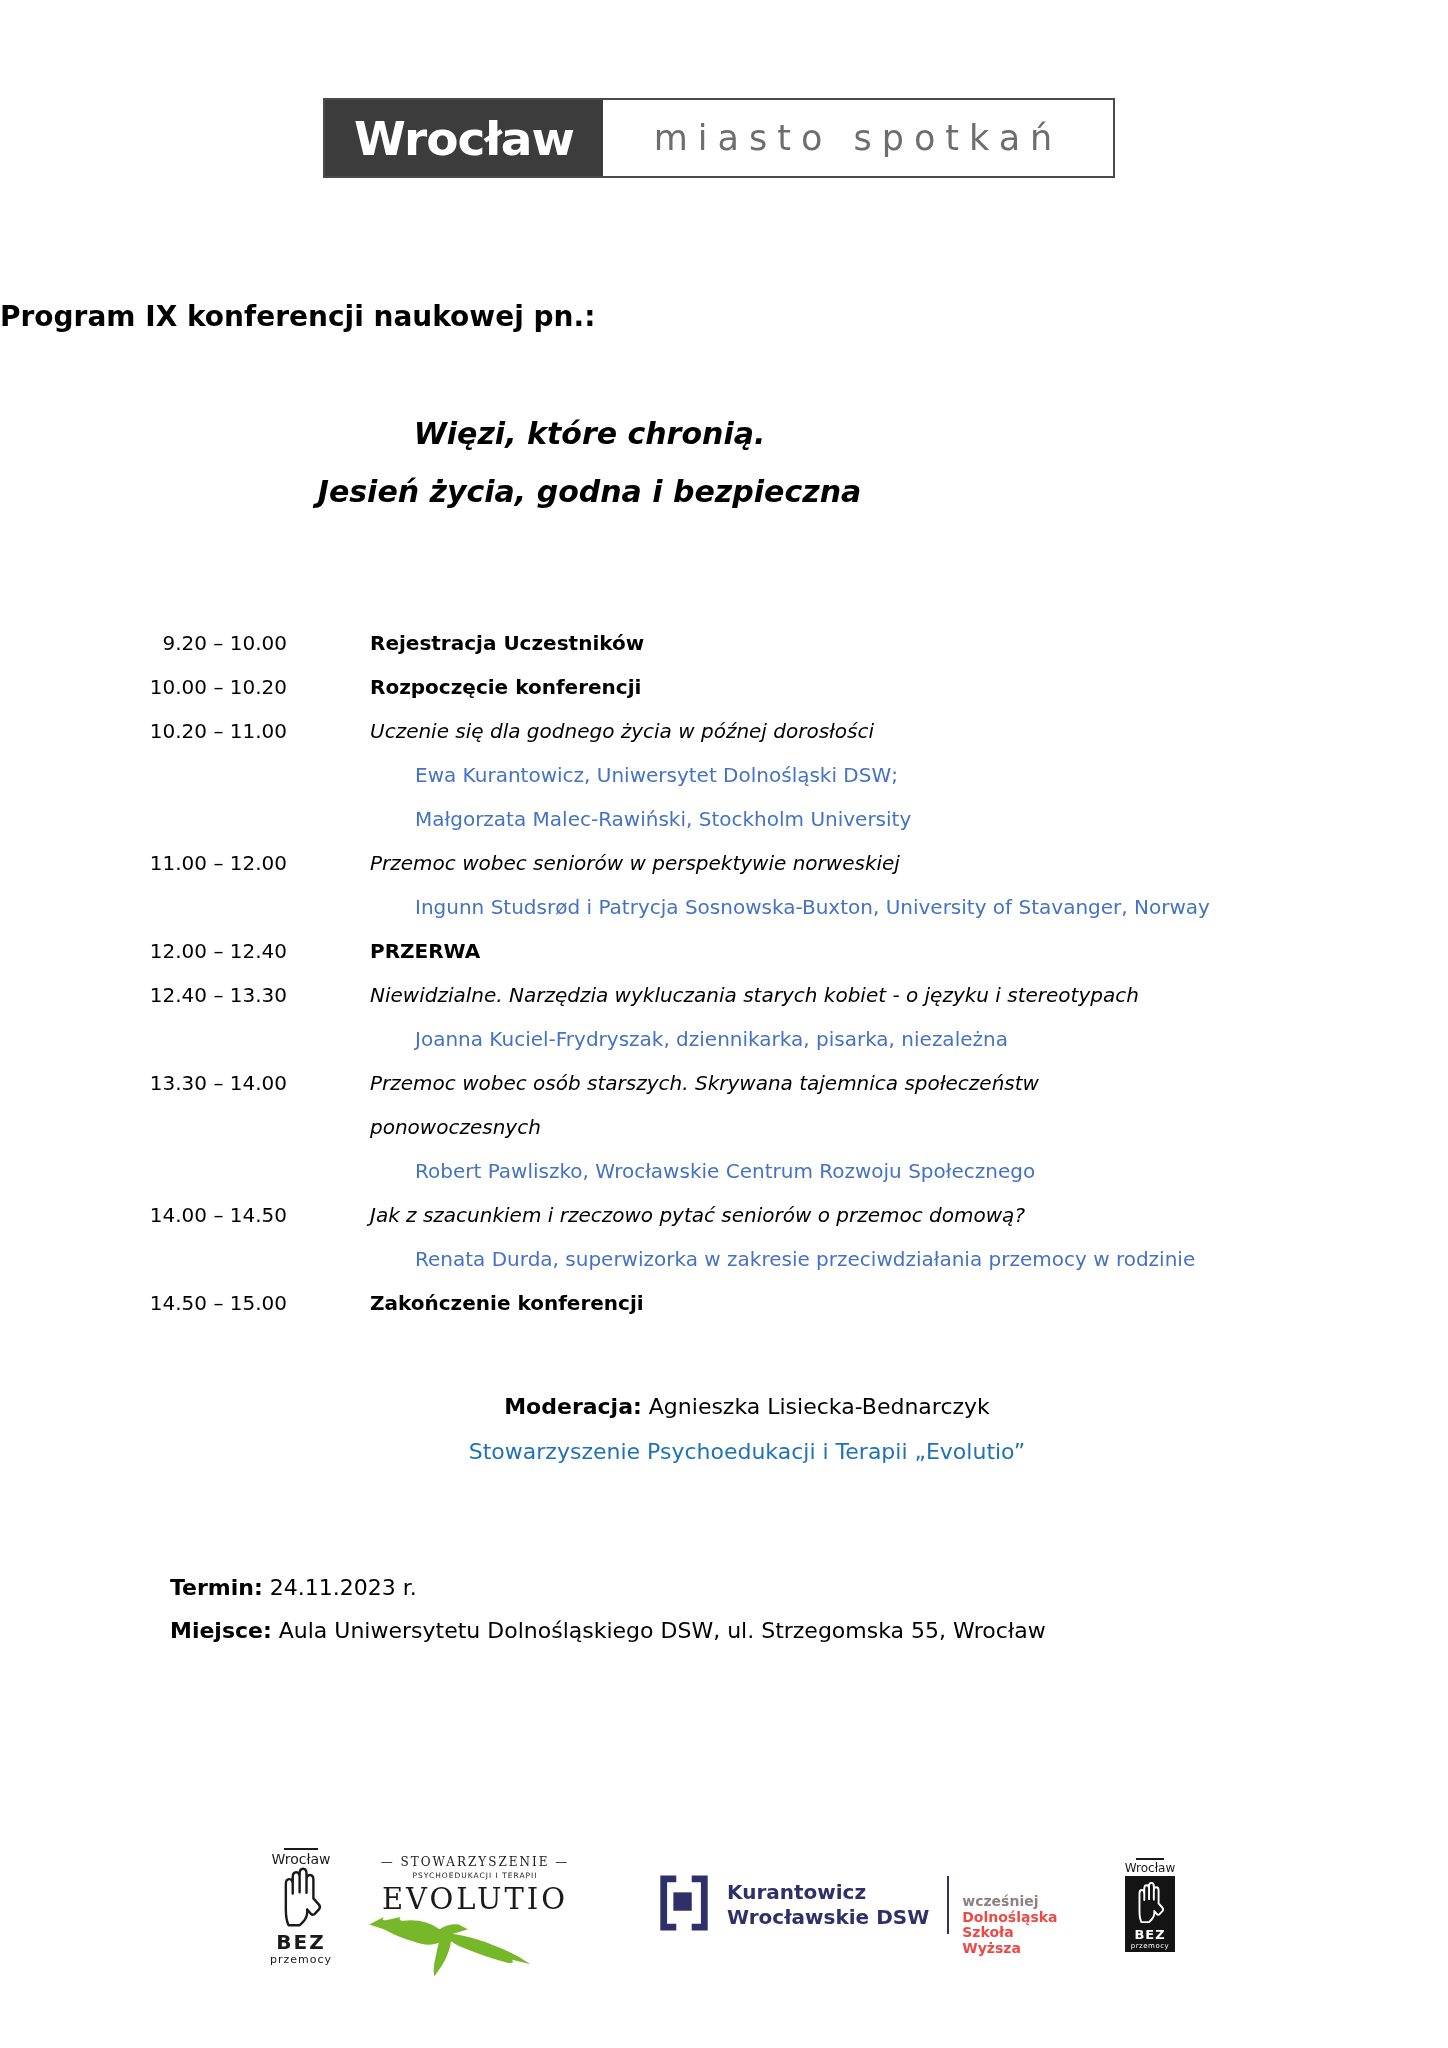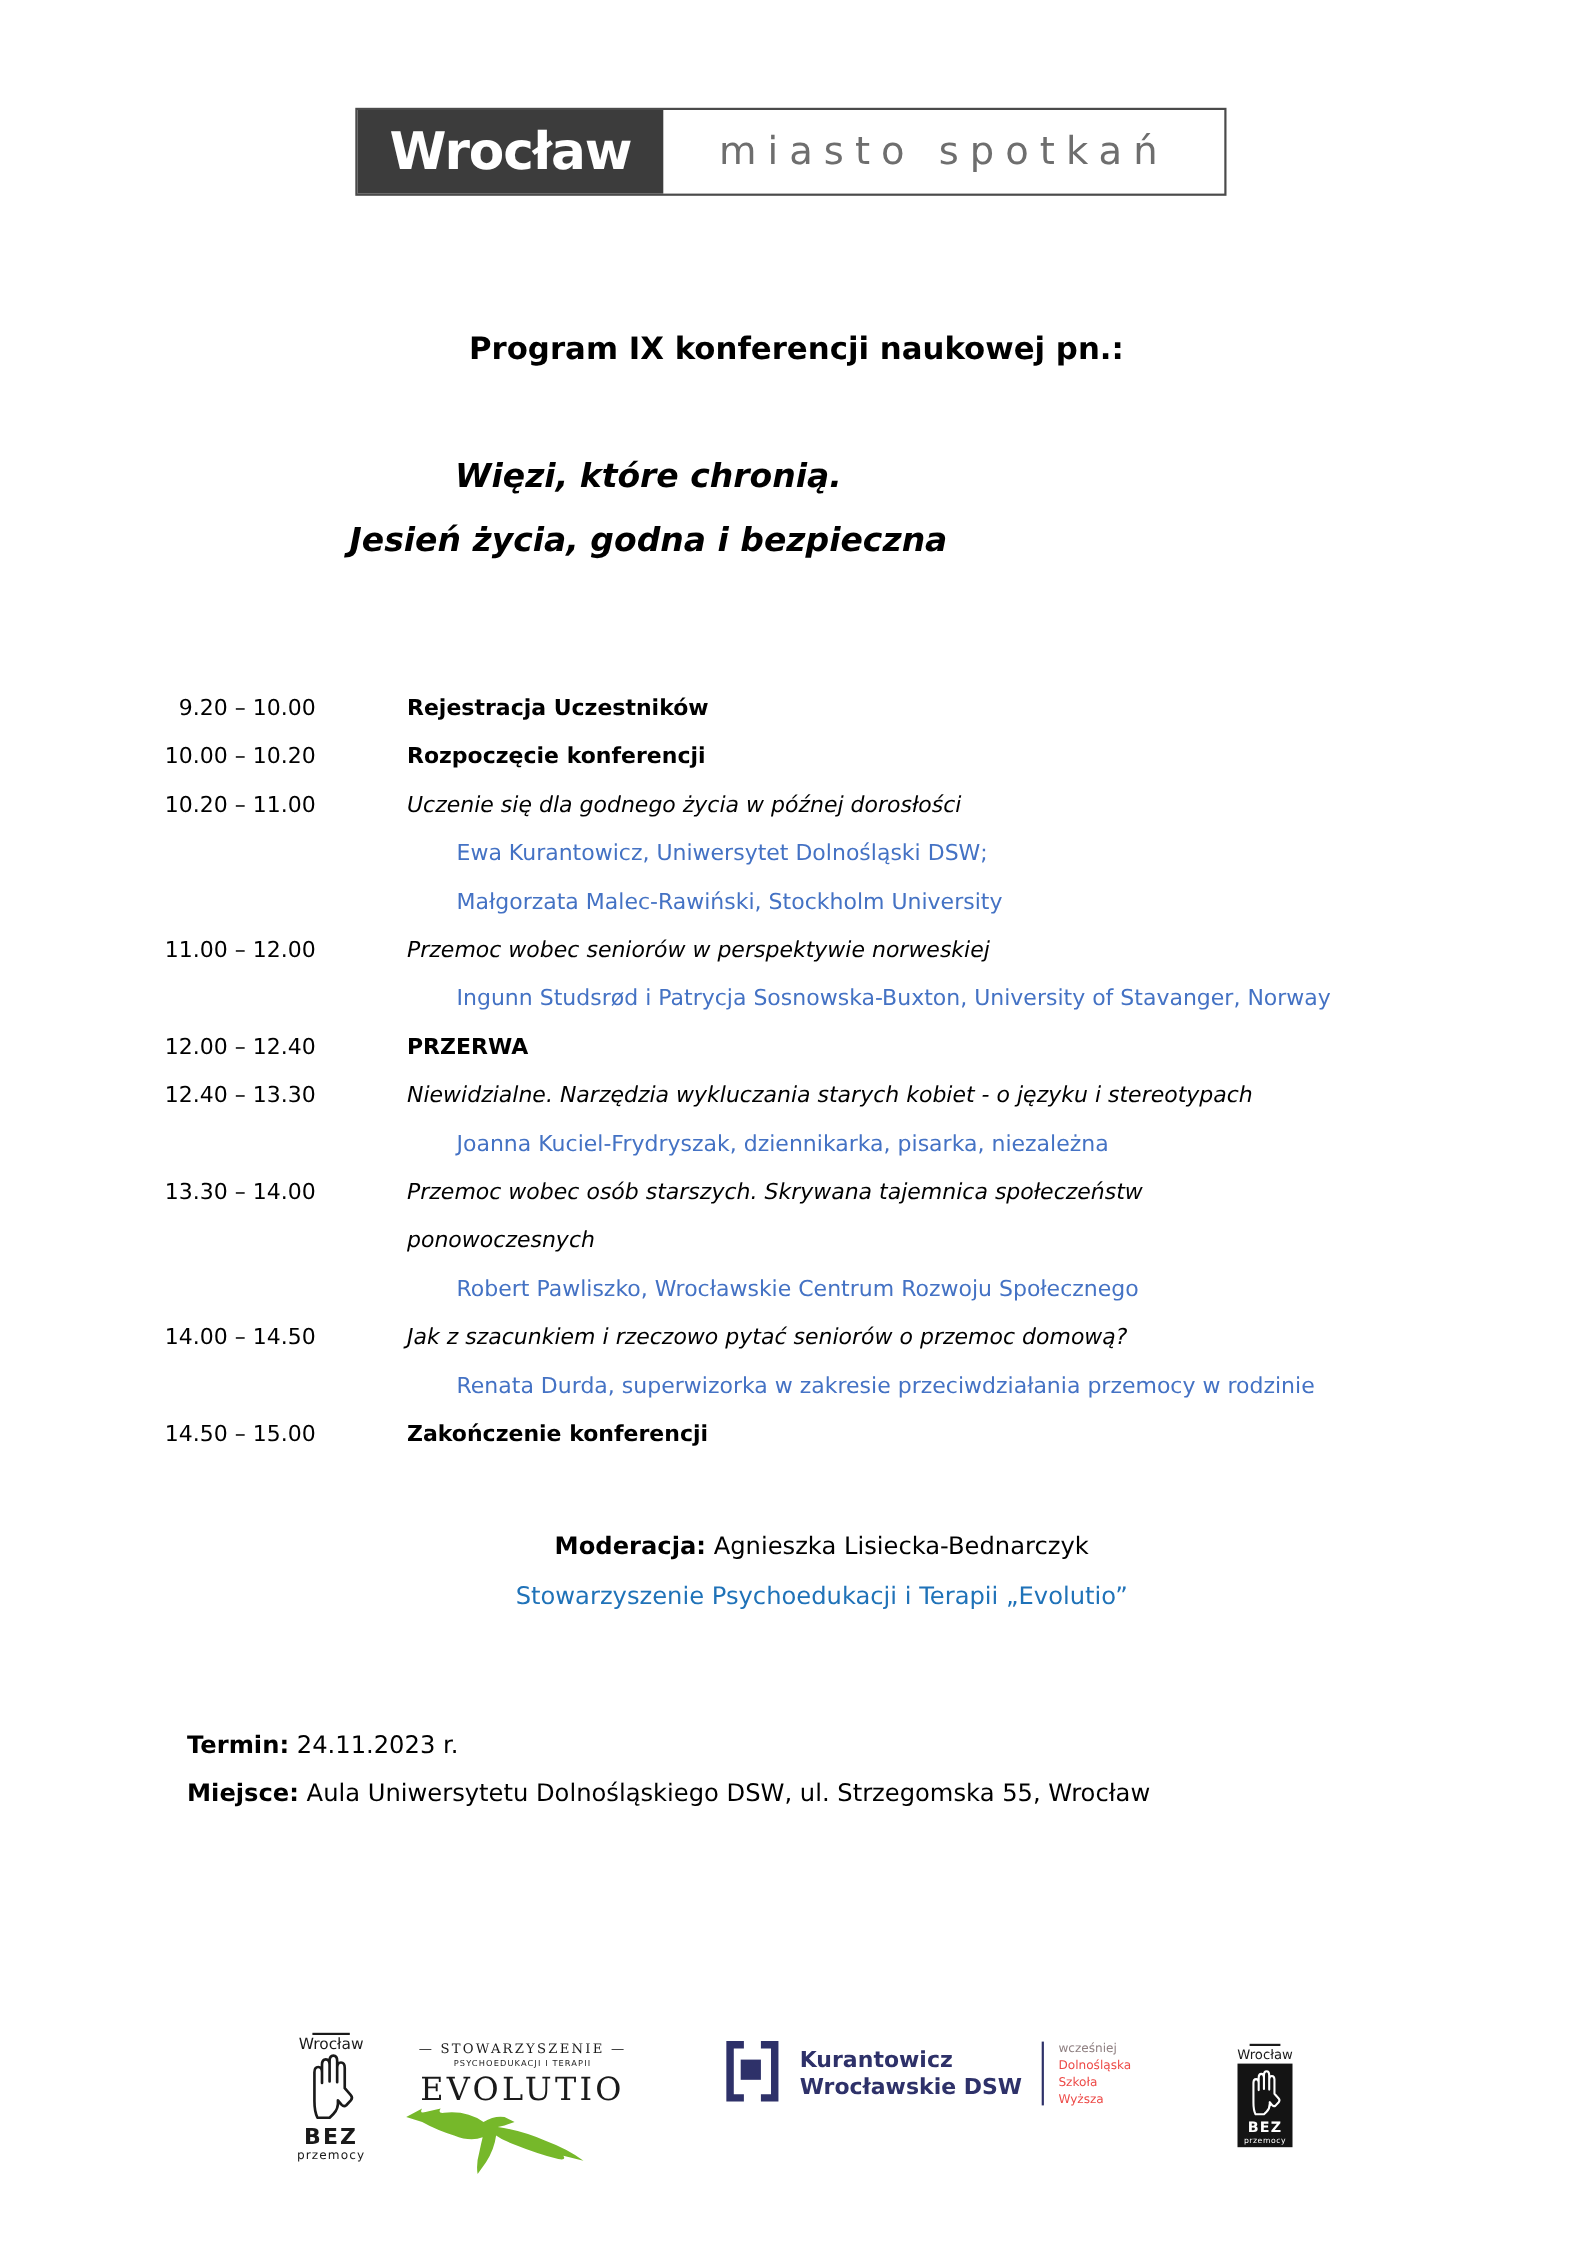--- a/index.html
+++ b/index.html
@@ -18,21 +18,21 @@
     display:flex;align-items:center;justify-content:center;
     font-size:47px;font-weight:bold;letter-spacing:-1px;
   }
   .city-logo .light{
     flex:1;display:flex;align-items:center;justify-content:center;
     color:var(--logo-gray);font-size:35px;letter-spacing:10px;font-weight:400;
     white-space:nowrap;
   }
   
   .conf-title{
-    position:absolute;left:0;top:300px;width:1448px;text-align:center;
+    position:absolute;left:0;top:300px;width:1448px;
     font-size:28px;font-weight:bold;
   }
   .conf-subtitle{
     position:absolute;left:0;top:405px;width:1179px;text-align:center;
     font-size:30px;font-weight:bold;font-style:italic;line-height:58px;
   }
   
   .schedule{position:absolute;left:144px;top:621px;width:1200px;font-size:20px;}
   .sched-row{display:flex;height:44px;line-height:44px;white-space:nowrap;}
   .sched-time{width:143px;flex:none;text-align:right;}
@@ -58,21 +58,21 @@
 
   .logo-evolutio{position:absolute;left:375px;top:1856px;width:200px;text-align:center;line-height:1;}
   .logo-evolutio .l1{font-family:"DejaVu Serif","Liberation Serif",serif;font-size:12px;letter-spacing:2px;color:#1a1a1a;position:relative;z-index:1;white-space:nowrap;}
   .logo-evolutio .l2{font-size:7.5px;letter-spacing:1px;color:#222;margin-top:4px;position:relative;z-index:1;}
   .logo-evolutio .l3{font-family:"DejaVu Serif","Liberation Serif",serif;font-size:29px;letter-spacing:3px;color:#1a1a1a;margin-top:5px;position:relative;z-index:1;}
   .logo-evolutio .bird{position:absolute;left:-8px;top:38px;z-index:0;}
 
   .logo-university{position:absolute;left:655px;top:1854px;display:flex;align-items:center;}
   .logo-university .name{color:var(--navy);font-weight:bold;font-size:20px;line-height:25px;margin-left:14px;white-space:nowrap;}
   .logo-university .divider{width:2px;height:58px;background:var(--navy);margin-left:18px;margin-right:13px;}
-  .logo-university .aside{font-size:11px;font-weight:normal;line-height:15.5px;white-space:nowrap;}
+  .logo-university .aside{font-size:14px;font-weight:bold;line-height:15.5px;white-space:nowrap;margin-top:40px;}
   .logo-university .aside .formerly{color:var(--red-soft);}
   .logo-university .aside .red{color:var(--red-strong);}
 
   .logo-bez-dark{position:absolute;left:1118px;top:1858px;width:64px;text-align:center;line-height:1;}
   .logo-bez-dark .city-label{font-size:12px;color:#1a1a1a;}
   .logo-bez-dark .overline{width:28px;}
   .logo-bez-dark .box{width:50px;height:76px;background:#141414;margin:2px auto 0 auto;padding-top:0;}
   .logo-bez-dark .box svg{margin-top:5px;}
   .logo-bez-dark .bez{font-size:13px;font-weight:bold;letter-spacing:1px;color:#fff;margin-top:1px;}
   .logo-bez-dark .przemocy{font-size:7px;letter-spacing:.5px;color:#fff;margin-top:2px;}

